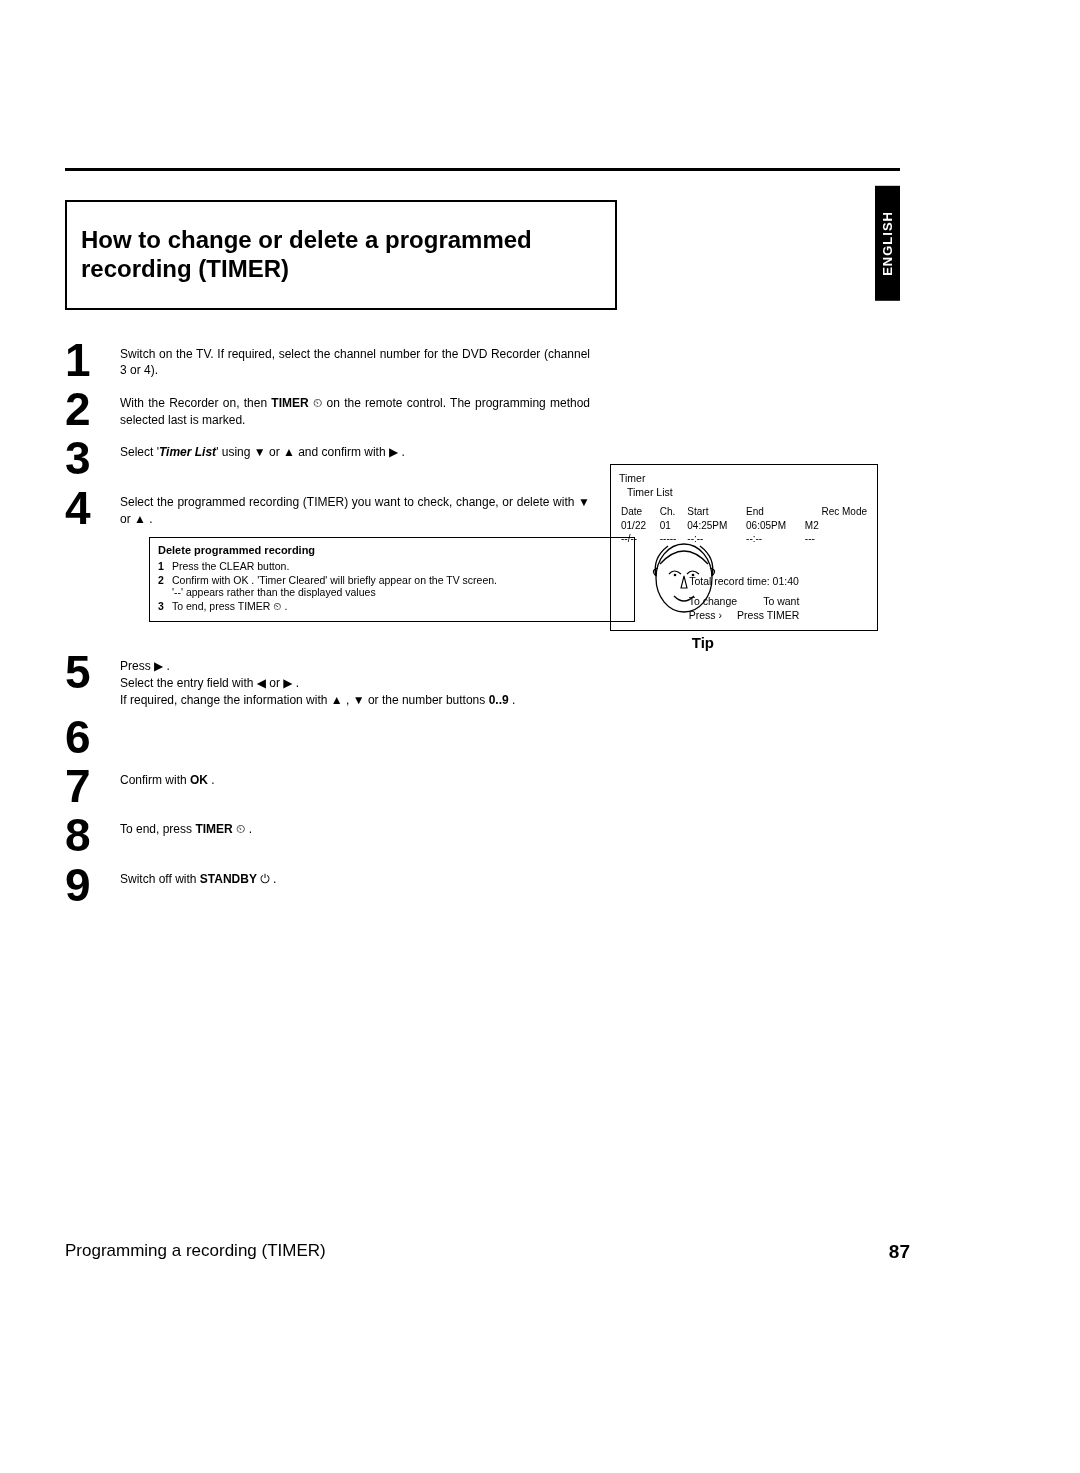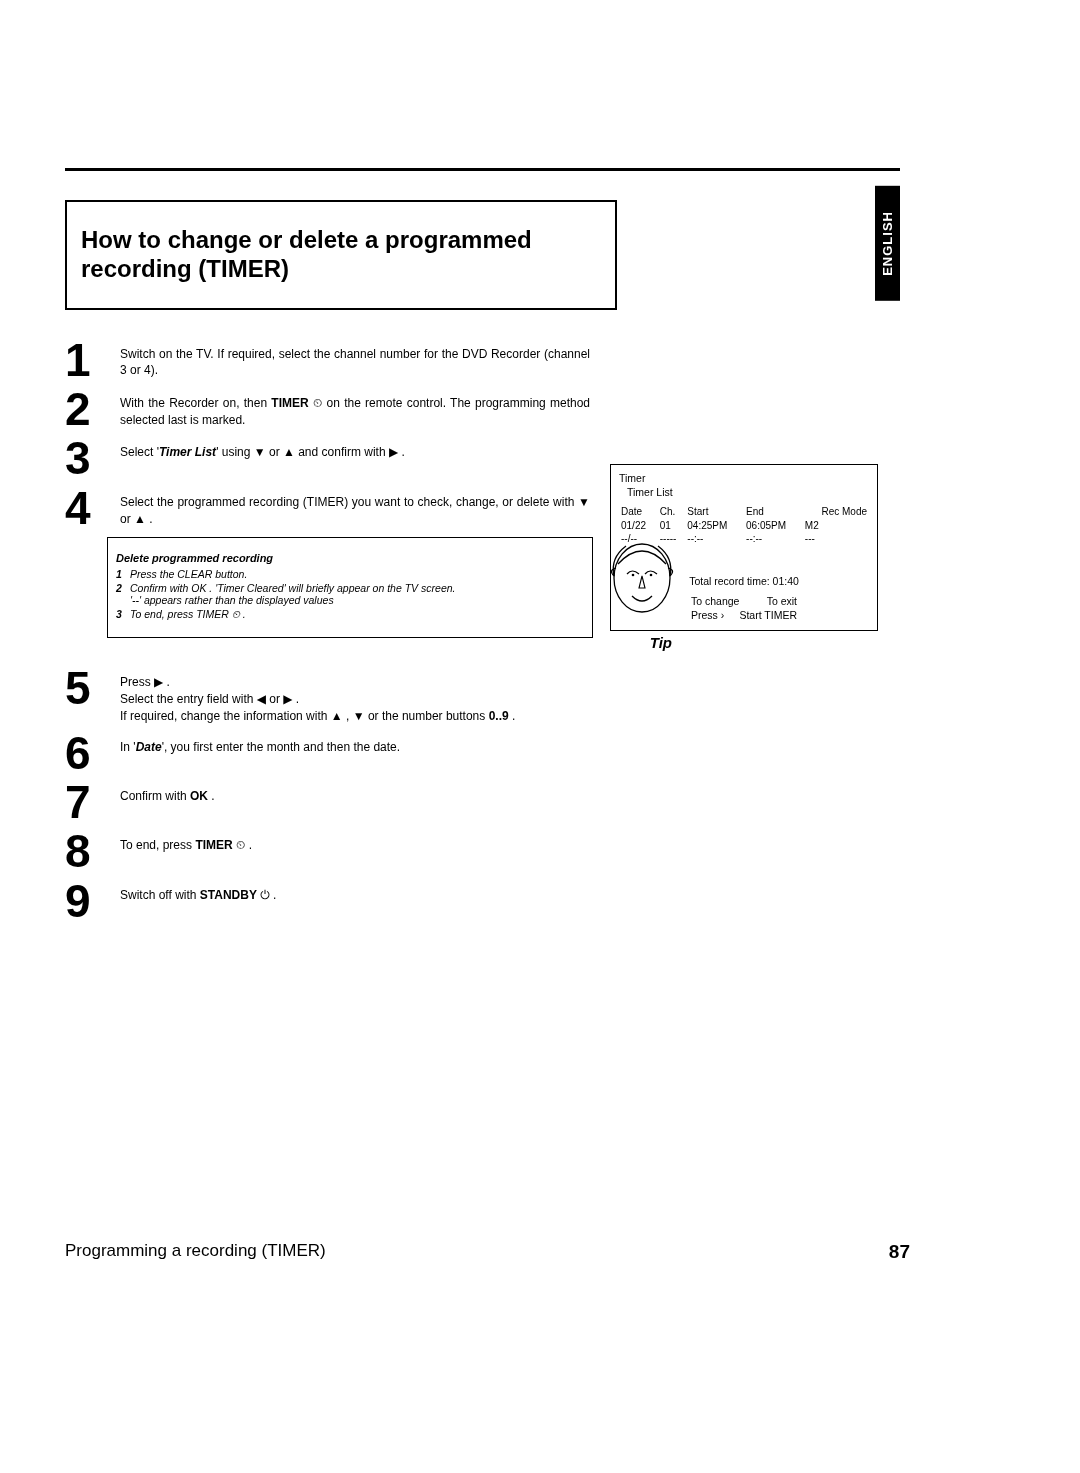--- a/index.html
+++ b/index.html
@@ -68,27 +68,26 @@
   width: 470px;
   padding-top: 6px;
   text-align: justify;
 }
 .step-text .bi { font-style: italic; font-weight: bold; }
 .step-text .b { font-weight: bold; }
 .sym { font-family: Arial, sans-serif; }
 .tip-box {
   border: 1px solid #000;
   width: 468px;
-  margin-left: 42px;
+  margin-left: 84px;
   margin-top: 4px;
   margin-bottom: 20px;
-  padding: 14px 8px;
+  padding: 6px 8px;
   font-size: 10.5px;
   position: relative;
-  font-style: italic;
 }
 .tip-title {
   font-weight: bold;
   font-size: 11px;
   margin-bottom: 4px;
 }
 .tip-line { display: flex; margin-bottom: 2px; }
 .tip-n { width: 14px; font-weight: bold; }
 .tip-t { flex: 1; }
 .tip-illus {
@@ -207,23 +206,20 @@
     <div class="step-num">5</div>
     <div class="step-text">
       <span>Press ▶ .</span><br>
       <span>Select the entry field with ◀ or ▶ .</span><br>
       <span>If required, change the information with ▲ , ▼ or the number buttons </span><span class="b">0..9</span><span> .</span>
     </div>
   </div>
 
   <div class="step-row">
     <div class="step-num">6</div>
-    <div class="step-text">
-      <span>In '</span><span class="bi">Date</span><span>', you first enter the month and then the date.</span>
-    </div>
   </div>
 
   <div class="step-row">
     <div class="step-num">7</div>
     <div class="step-text">
       <span>Confirm with </span><span class="b">OK</span><span> .</span>
     </div>
   </div>
 
   <div class="step-row">
@@ -266,20 +262,20 @@
       <td>-----</td>
       <td>--:--</td>
       <td>--:--</td>
       <td>---</td>
     </tr>
   </tbody>
     </table>
   <div class="total">Total record time: 01:40</div>
   <div class="foot">
     <div><span>To change</span><br><span>Press ›</span></div>
-    <div style="text-align:right"><span>To exit</span><br><span>Start TIMER</span></div>
+    <div style="text-align:right"><span>To want</span><br><span>Press TIMER</span></div>
   </div>
 </div>
 
 <div class="footer">
   <div>Programming a recording (TIMER)</div>
   <div class="pn">87</div>
 </div>
 
 </body></html>

